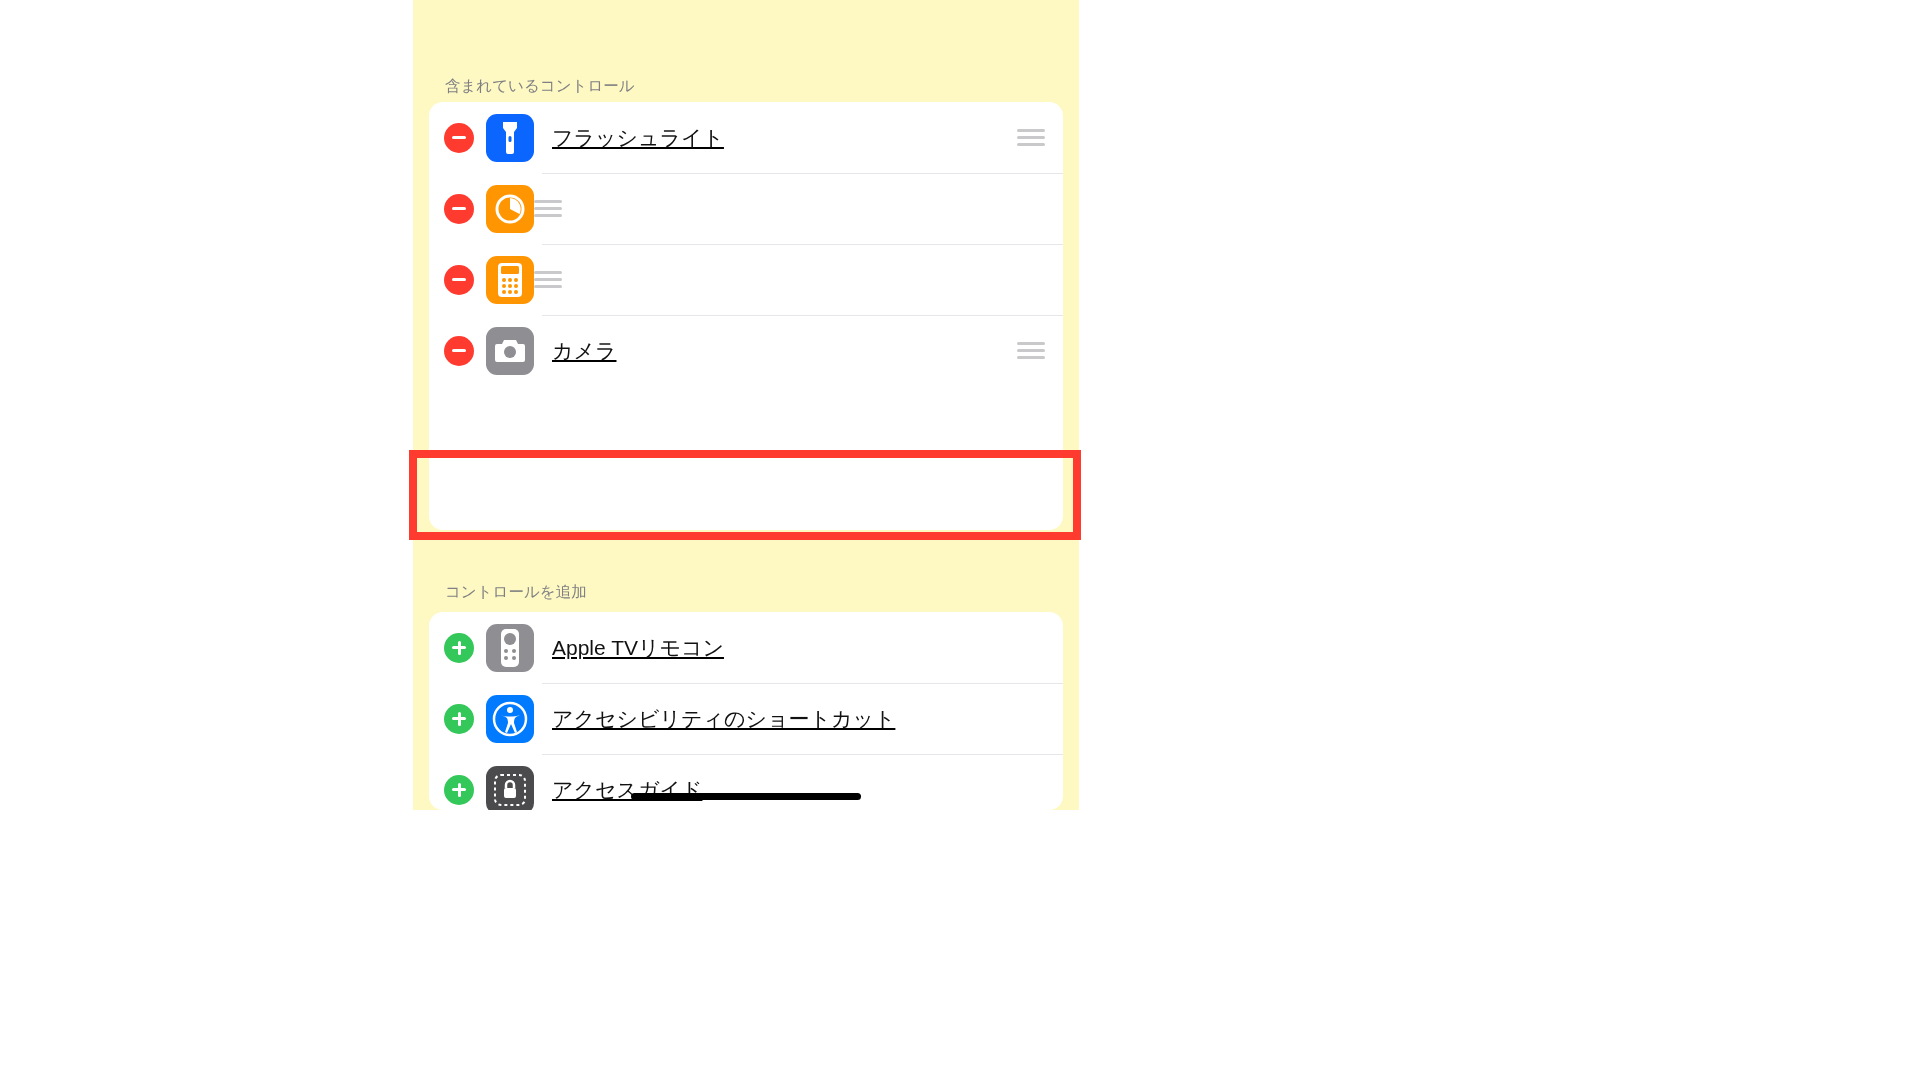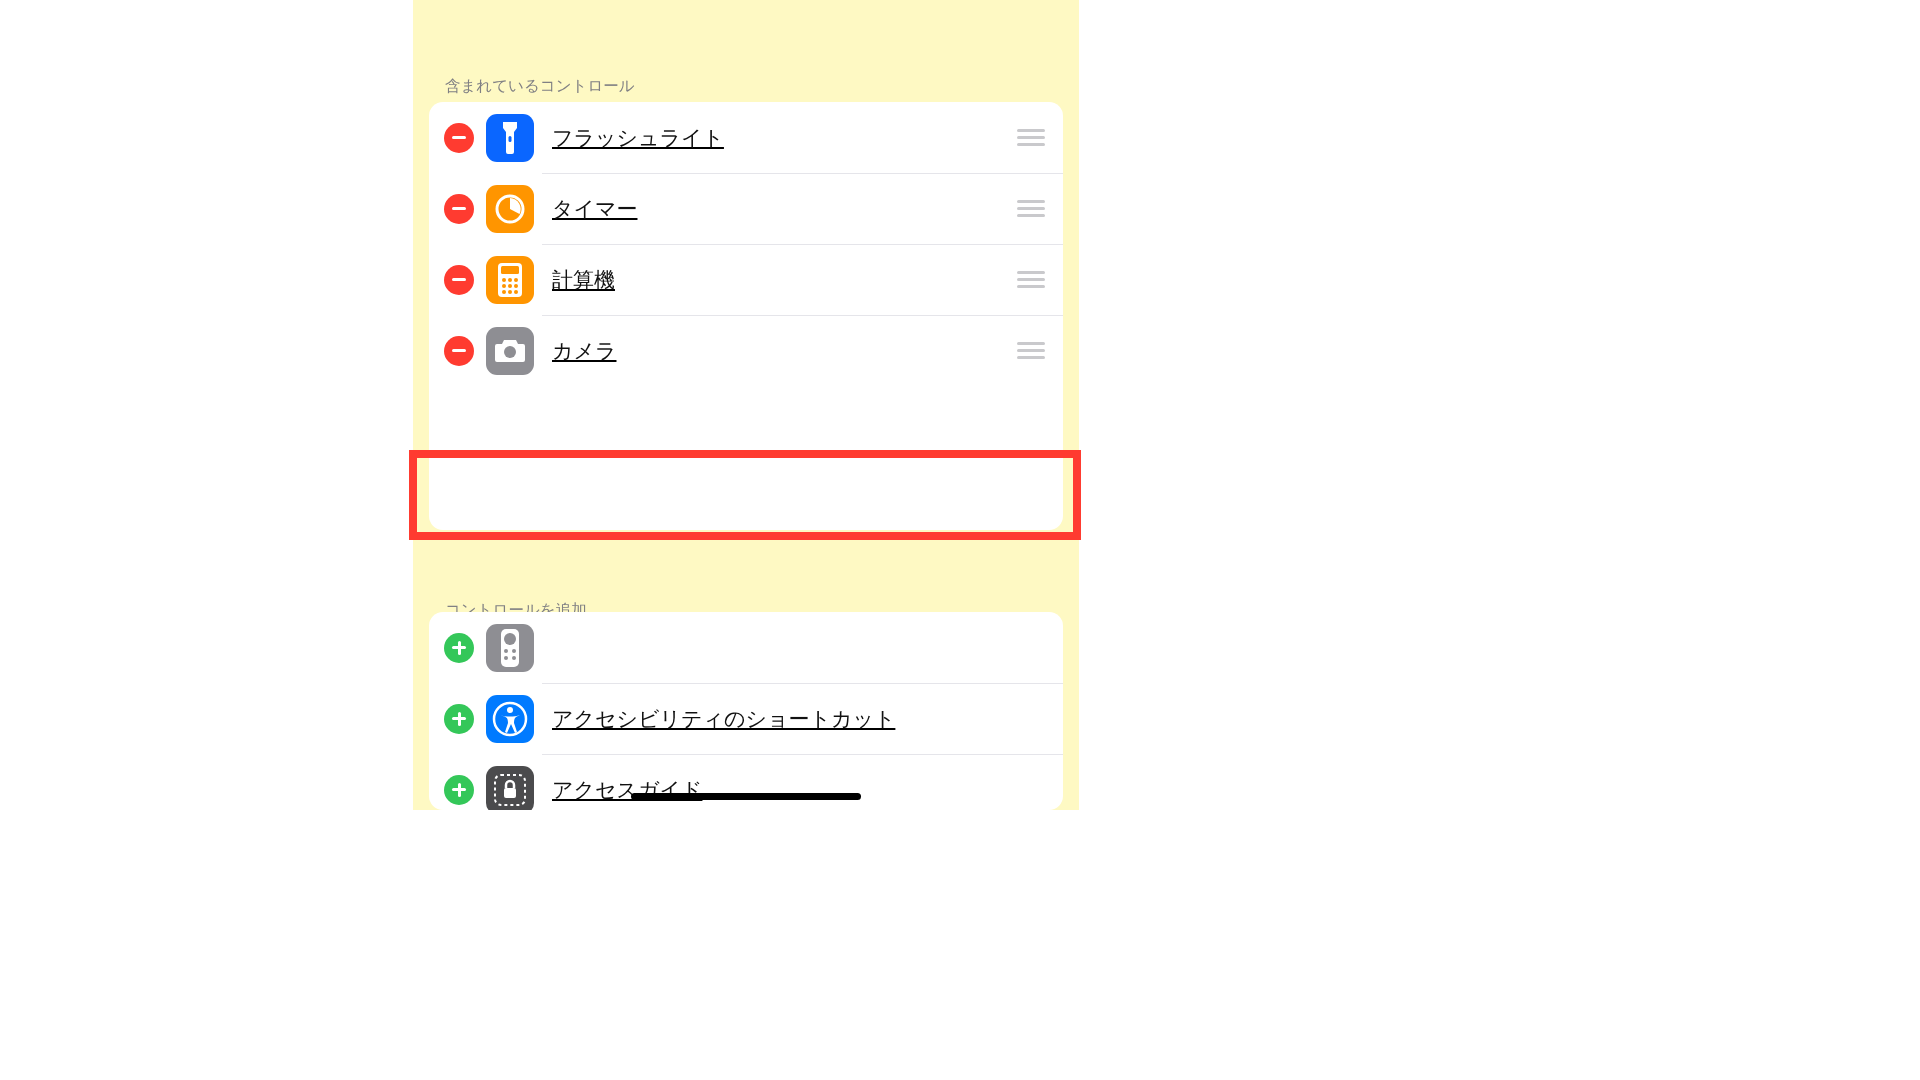--- a/index.html
+++ b/index.html
@@ -20,21 +20,21 @@
     background: #fef9c3;
   }
   .section-header {
     color: #808084;
     font-size: 15.5px;
     letter-spacing: 0;
     padding: 0 0 0 32px;
     position: absolute;
   }
   .header-1 { top: 76px; }
-  .header-2 { top: 600px; text-align: right; }
+  .header-2 { top: 582px; text-align: right; }
 
   .card {
     position: absolute;
     left: 16px;
     right: 16px;
     background: #ffffff;
     border-radius: 14px;
   }
   .card-1 { top: 102px; height: 428px; }
   .card-2 { top: 612px; height: 198px; overflow: hidden;}
@@ -188,21 +188,20 @@
     <div class="row">
       <div class="minus-btn">
           <div class="minus-glyph"></div>
         </div>
       <div class="app-icon ic-timer">
         <svg width="34" height="34" viewBox="0 0 34 34">
             <circle cx="17" cy="17" r="13" fill="none" stroke="#fff" stroke-width="3"></circle>
             <path d="M17 17 L17 6 A11 11 0 0 1 26.5 22 z" fill="#fff"></path>
           </svg>
       </div>
-      <div class="row-label">タイマー</div>
       <div class="drag-handle">
           <span></span>
           <span></span>
           <span></span>
         </div>
     </div>
 
     <div class="row">
       <div class="minus-btn">
           <div class="minus-glyph"></div>
@@ -217,21 +216,20 @@
               <circle cx="21" cy="19" r="2"></circle>
               <circle cx="9" cy="25" r="2"></circle>
               <circle cx="15" cy="25" r="2"></circle>
               <circle cx="21" cy="25" r="2"></circle>
               <circle cx="9" cy="31" r="2"></circle>
               <circle cx="15" cy="31" r="2"></circle>
               <circle cx="21" cy="31" r="2"></circle>
             </g>
           </svg>
       </div>
-      <div class="row-label">計算機</div>
       <div class="drag-handle">
           <span></span>
           <span></span>
           <span></span>
         </div>
     </div>
 
     <div class="row">
       <div class="minus-btn">
           <div class="minus-glyph"></div>
@@ -266,20 +264,21 @@
       <div class="app-icon ic-remote">
         <svg width="22" height="40" viewBox="0 0 22 40">
             <rect x="2" y="1" width="18" height="38" rx="5" fill="#fff"></rect>
             <circle cx="11" cy="11" r="6" fill="#8E8E93"></circle>
             <circle cx="7" cy="23" r="2" fill="#8E8E93"></circle>
             <circle cx="15" cy="23" r="2" fill="#8E8E93"></circle>
             <circle cx="7" cy="30" r="2" fill="#8E8E93"></circle>
             <circle cx="15" cy="30" r="2" fill="#8E8E93"></circle>
           </svg>
       </div>
+      <div class="row-label">Apple TVリモコン</div>
     </div>
 
     <div class="row">
       <div class="plus-btn">
           <div class="plus-glyph"></div>
         </div>
       <div class="app-icon ic-access">
         <svg width="38" height="38" viewBox="0 0 38 38">
             <circle cx="19" cy="19" r="16" fill="none" stroke="#fff" stroke-width="2.5"></circle>
             <circle cx="19" cy="10" r="3" fill="#fff"></circle>

